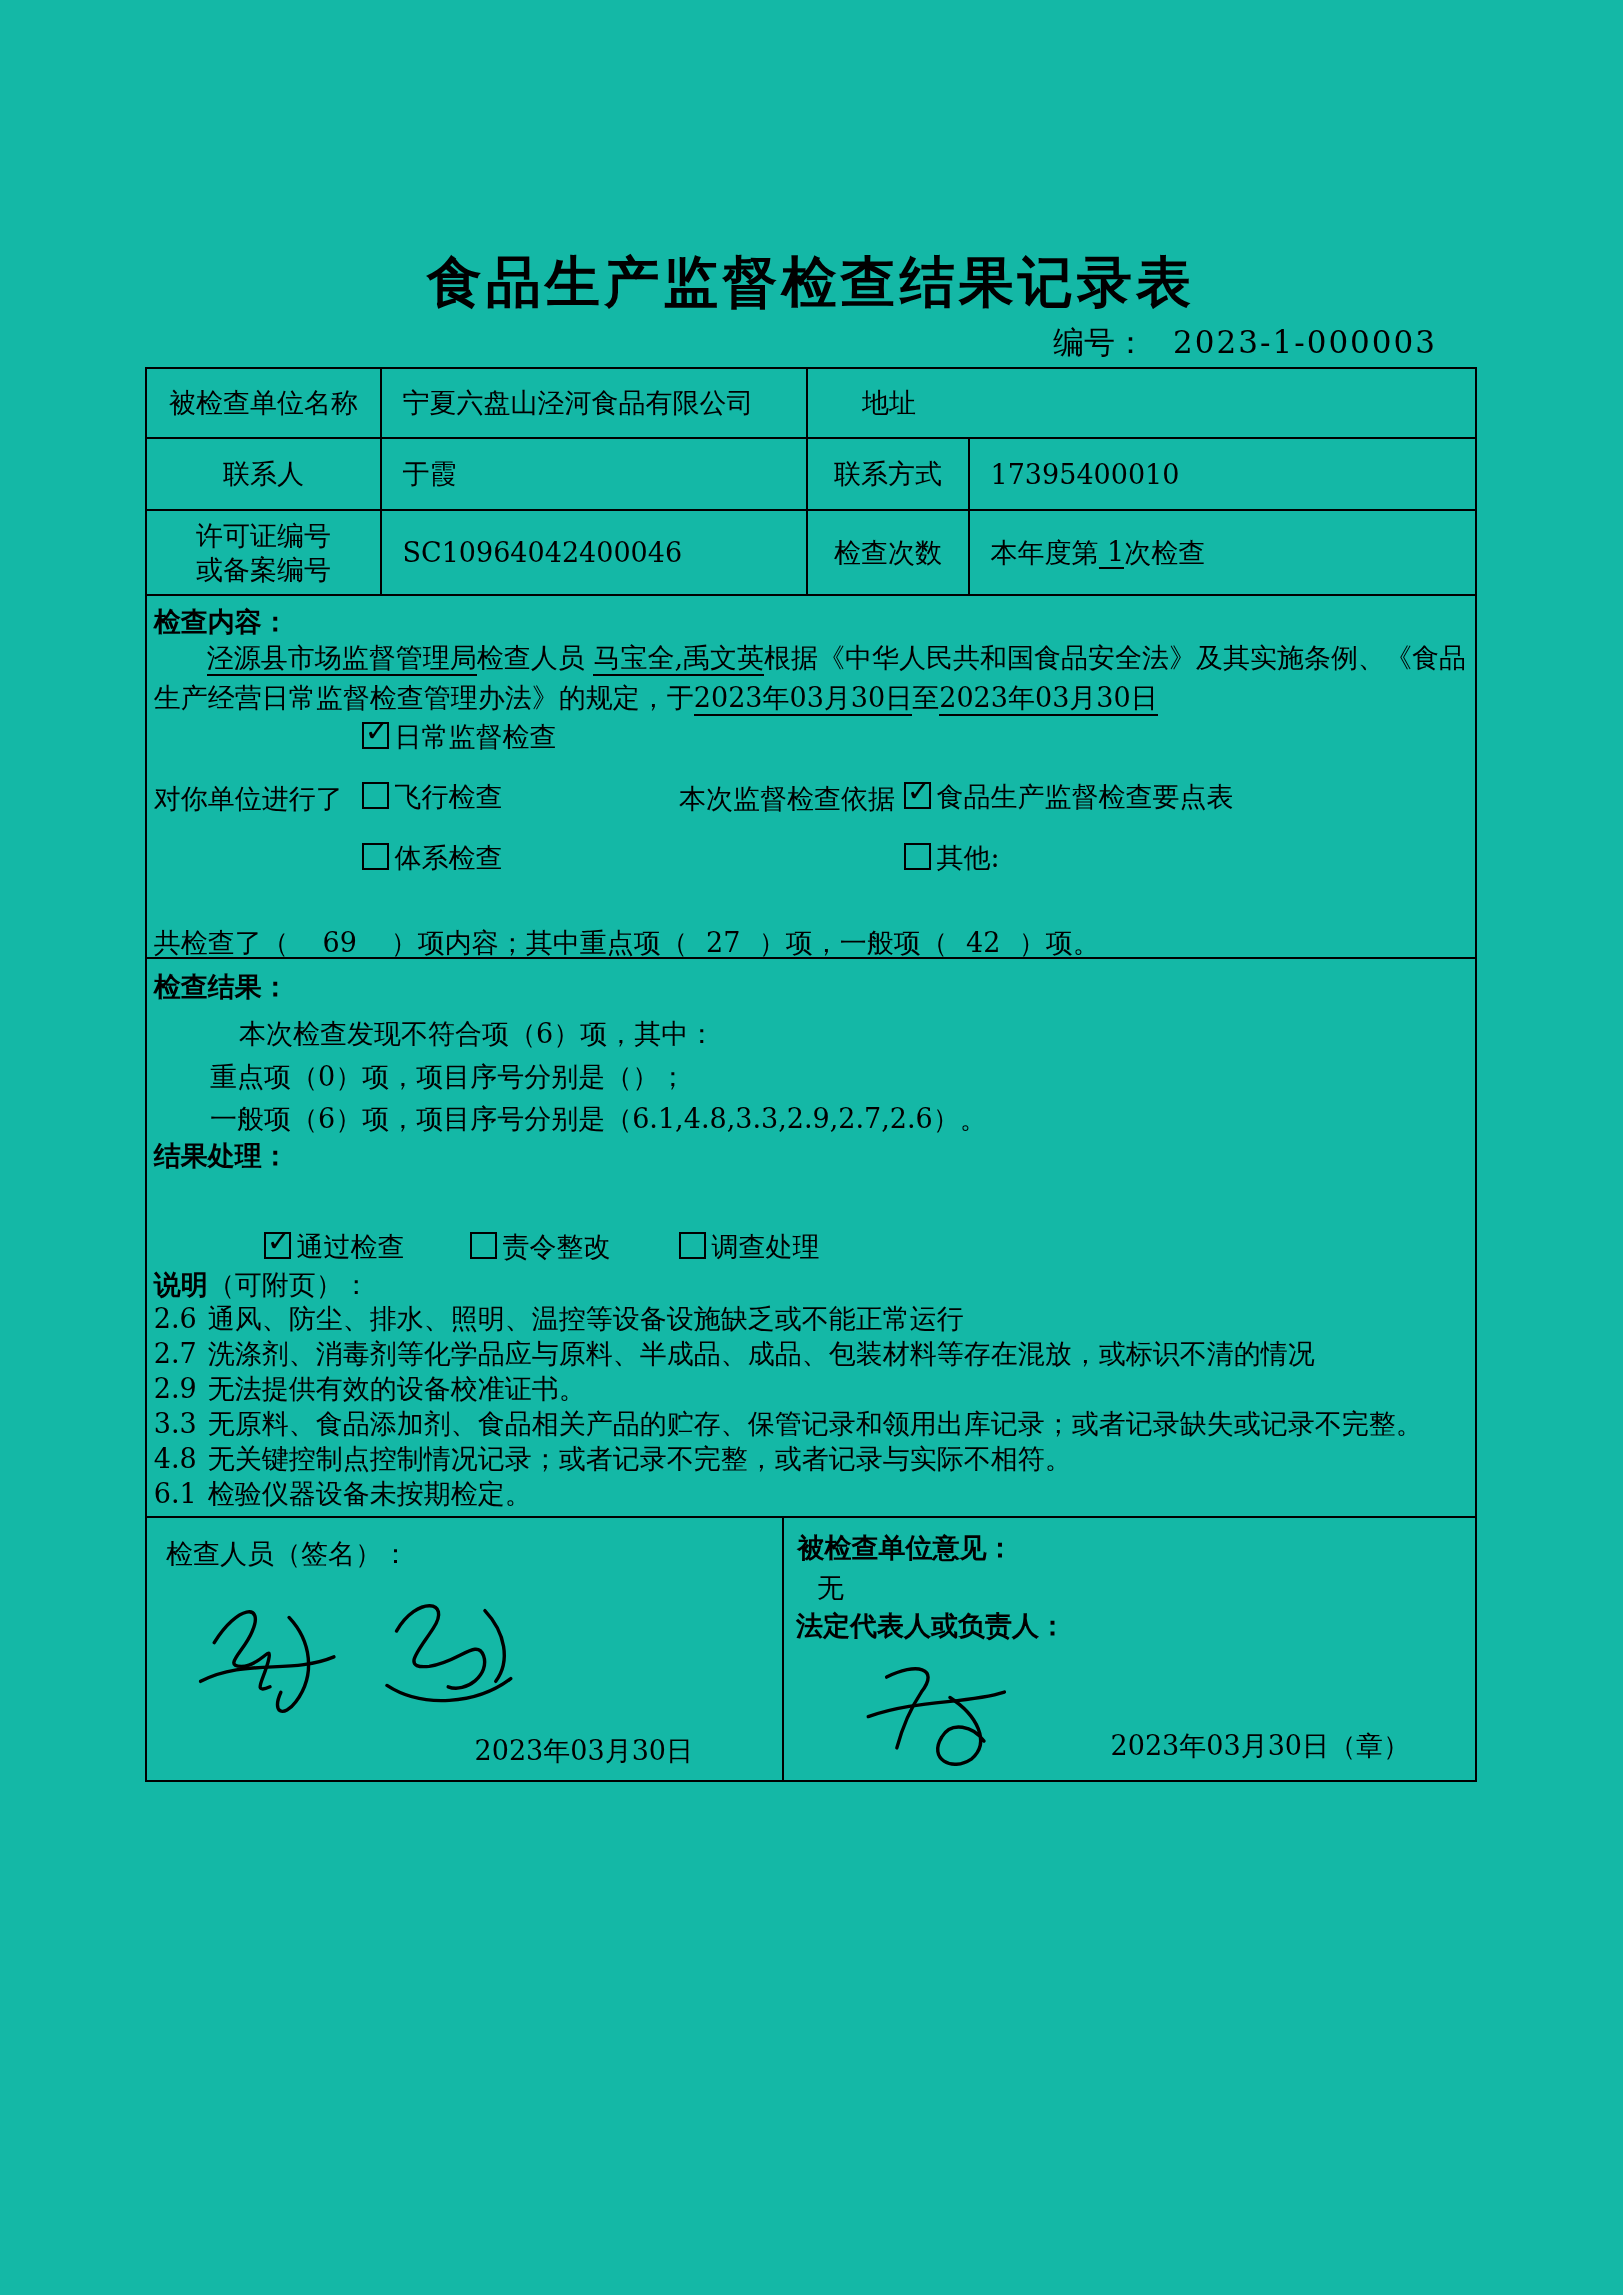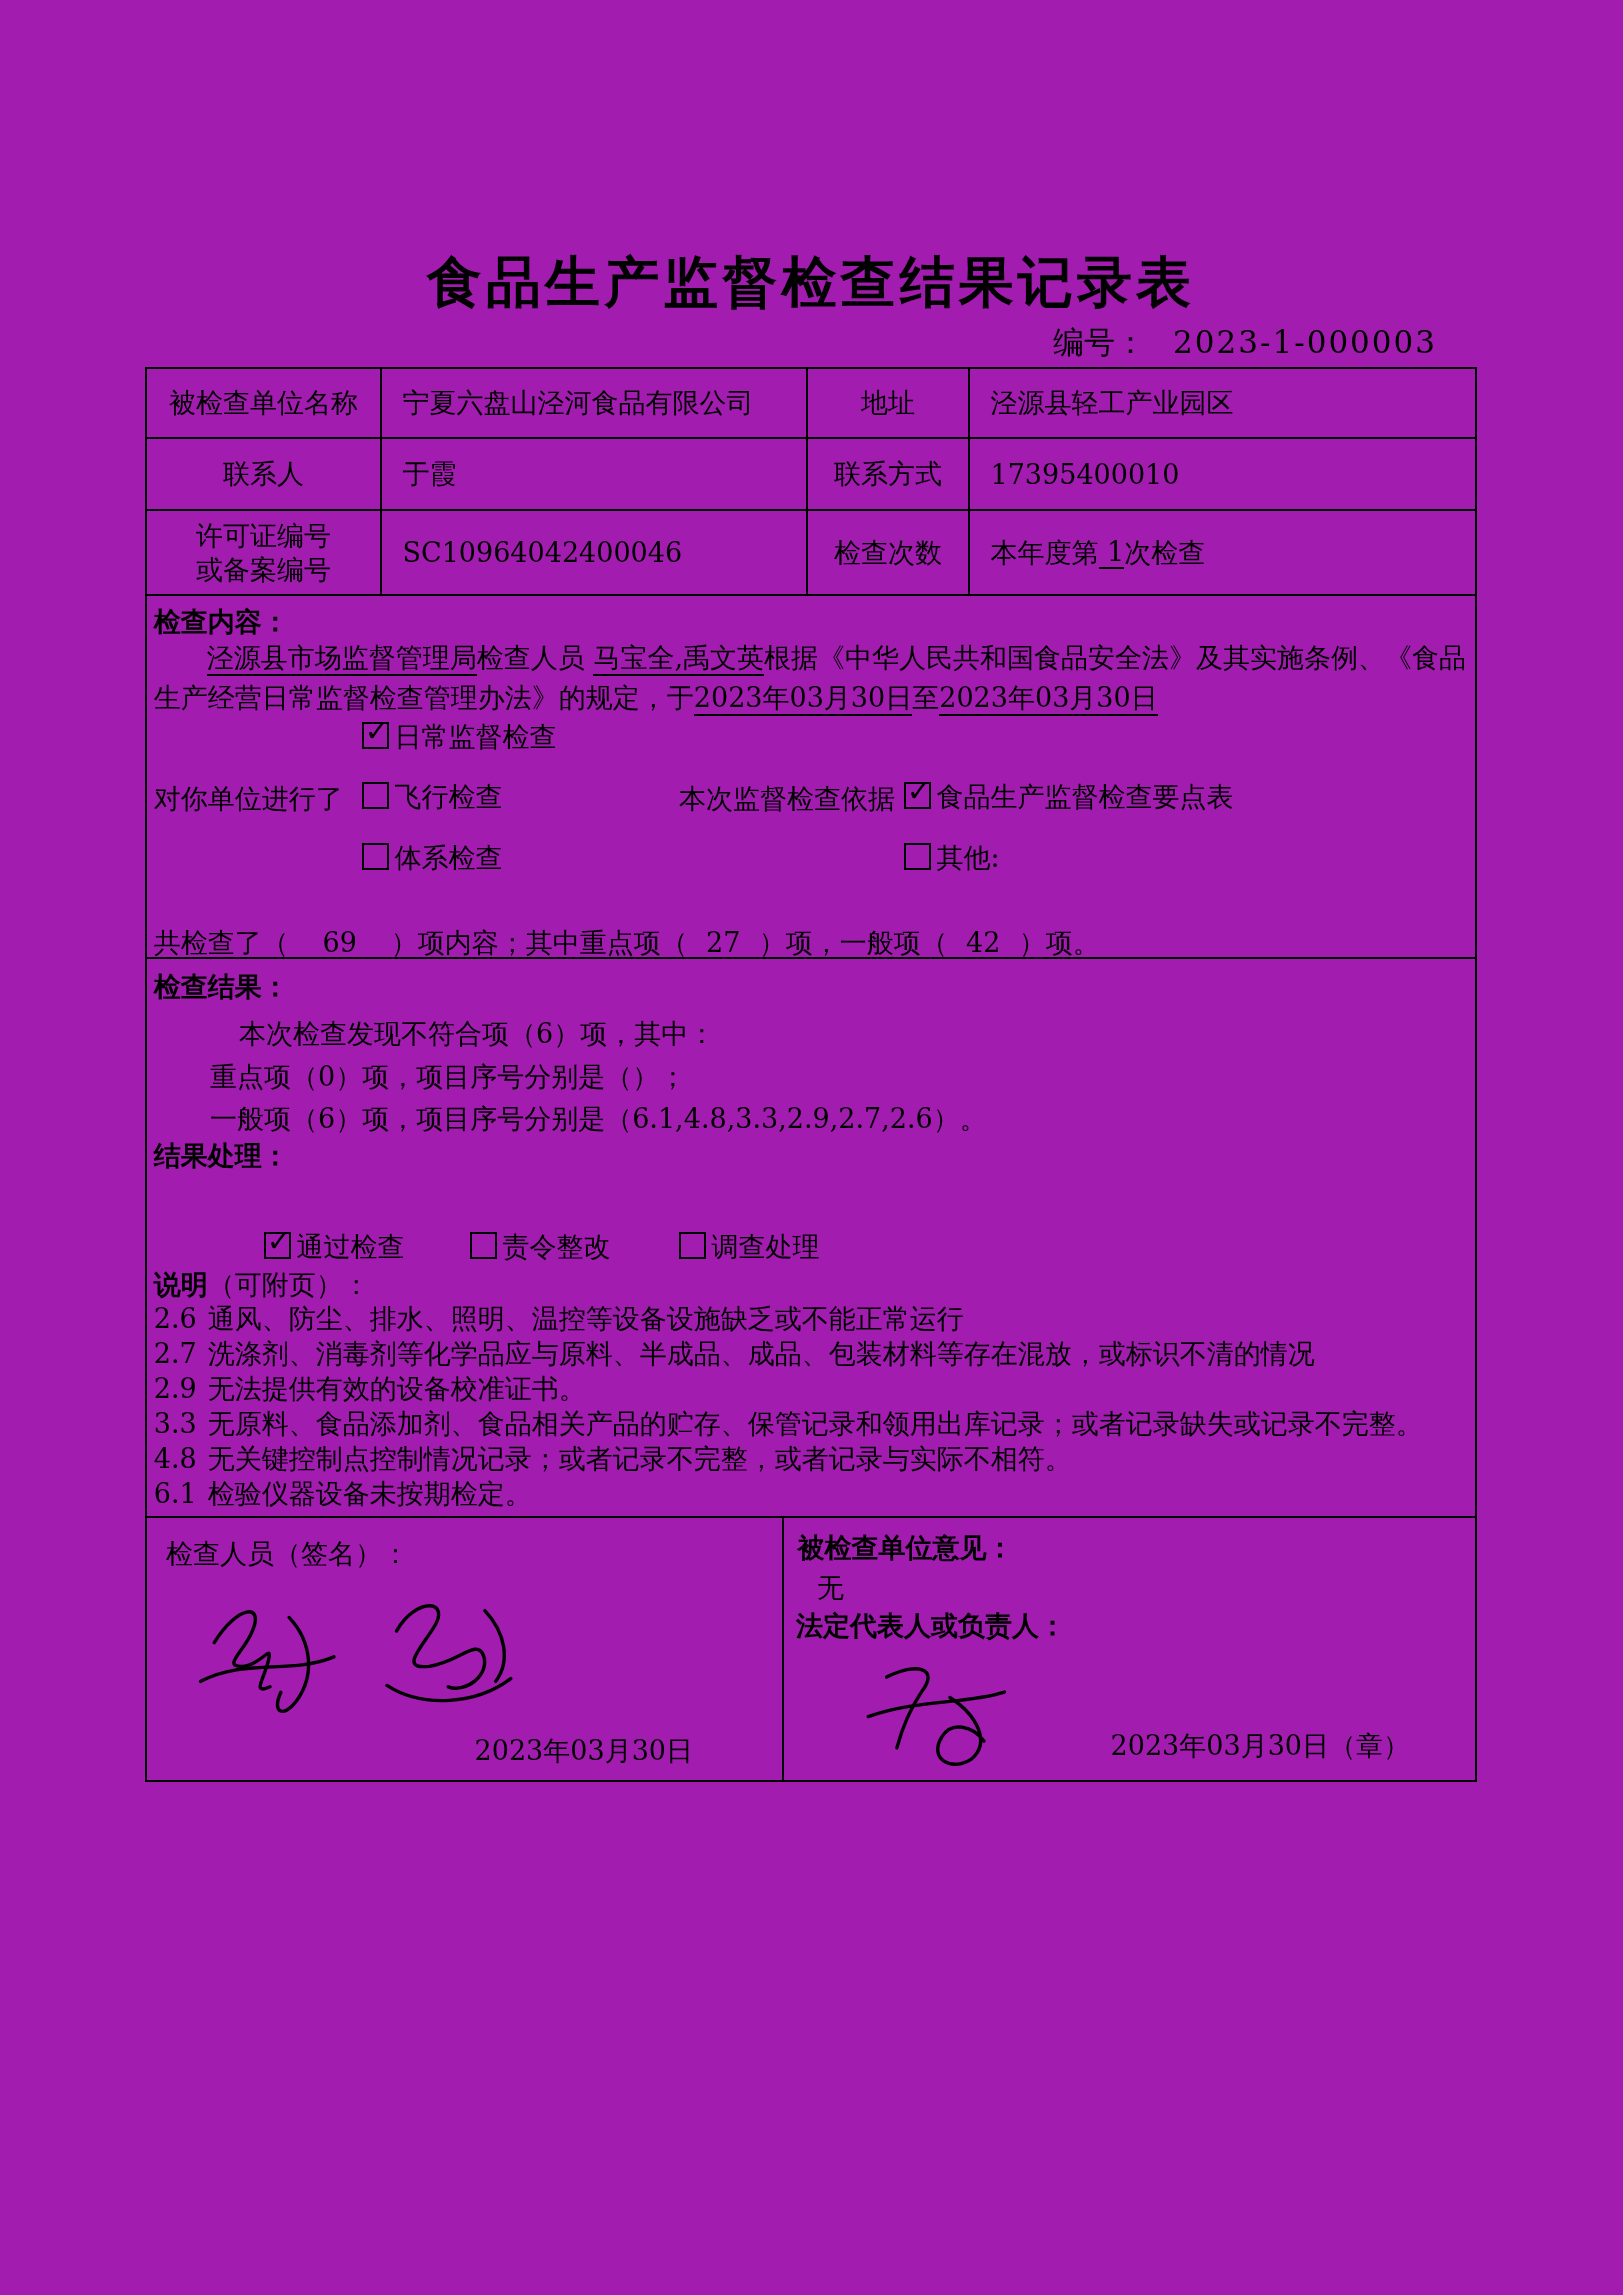--- a/index.html
+++ b/index.html
@@ -1,17 +1,17 @@
 <!DOCTYPE html>
 <html style="font-size:11px"><head>
 <meta charset="utf-8">
 <style>
   html,body{margin:0;padding:0;background:#fff;}
   .page{
-    position:relative;width:1623px;height:2295px;background:#a21caf;color:#000;
+    position:relative;width:1623px;height:2295px;background:#14b8a6;color:#000;
     font-family:"DejaVu Serif","Liberation Serif",serif;font-size:27px;overflow:hidden;
   }
   .title{
     position:absolute;top:252px;left:145px;width:1332px;margin:0;
     text-align:center;font-size:55px;font-weight:bold;letter-spacing:4.1px;line-height:1.1;
   }
   .docline{
     position:absolute;top:322px;left:145px;width:1332px;box-sizing:border-box;
     text-align:right;font-size:31px;padding-right:40px;
   }
@@ -63,21 +63,20 @@
   <div class="docline">
     <span>编号：</span><span class="docnum">2023-1-000003</span>
   </div>
 
   <div class="tbl">
 
     <div class="r r1">
       <div class="lab">被检查单位名称</div>
       <div class="val">宁夏六盘山泾河食品有限公司</div>
       <div class="lab">地址</div>
-      <div class="val">泾源县轻工产业园区</div>
     </div>
 
     <div class="r r2">
       <div class="lab">联系人</div>
       <div class="val">于霞</div>
       <div class="lab">联系方式</div>
       <div class="val">17395400010</div>
     </div>
 
     <div class="r r3">

